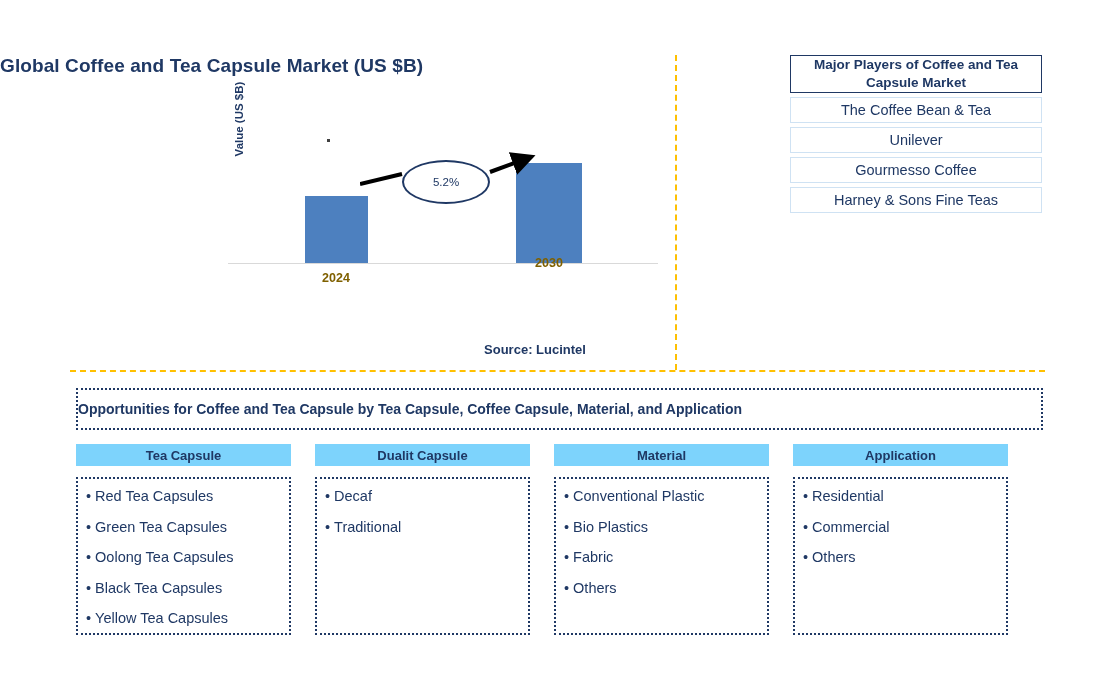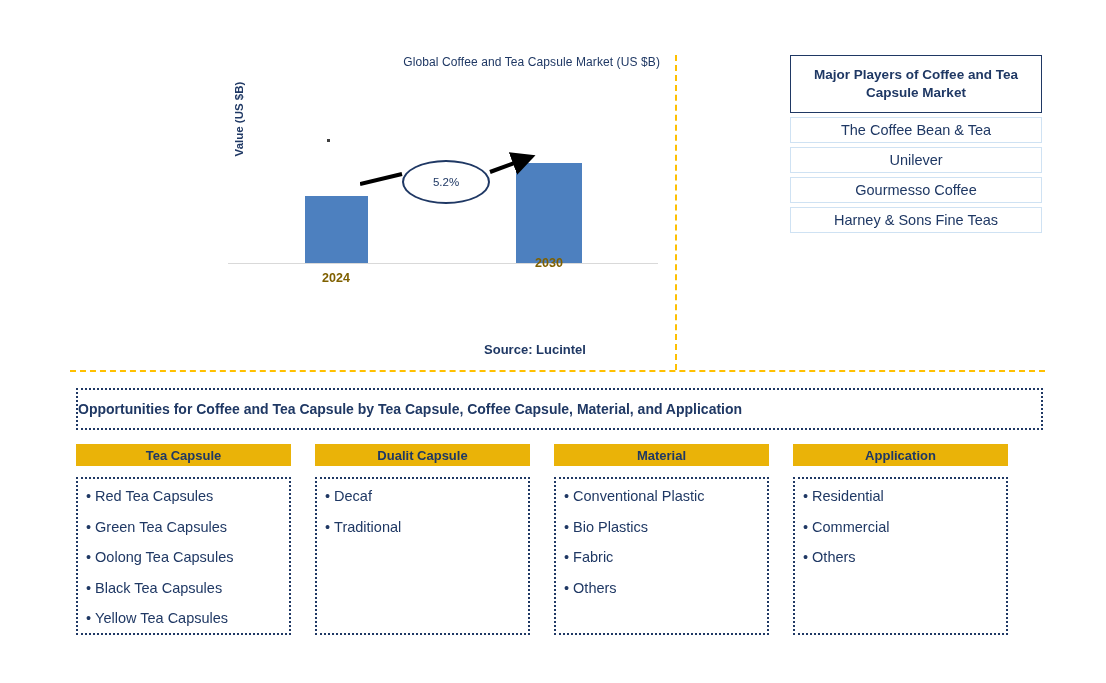--- a/index.html
+++ b/index.html
@@ -19,23 +19,23 @@
   
   #chart-panel {
     position: absolute;
     left: 0; top: 0;
     width: 676px; height: 370px;
   }
   #chart-title {
     position: absolute;
     left: 0; top: 55px;
     width: 660px;
-    text-align: right;
-    font-size: 12px;
-    font-weight: normal;
+    text-align: left;
+    font-size: 19px;
+    font-weight: bold;
     color: #1f3864;
     letter-spacing: 0.1px;
   }
   #y-axis-label {
     position: absolute;
     left: 233px; top: 155px;
     width: 120px;
     transform: rotate(-90deg);
     transform-origin: 12px 12px;
     font-size: 11.5px;
@@ -118,21 +118,21 @@
   
   #players-panel {
     position: absolute;
     left: 790px; top: 55px;
     width: 252px;
   }
   #players-header {
     width: 100%;
     box-sizing: border-box;
     border: 1.5px solid #1f3864;
-    padding: 10px 6px;
+    padding: 0 6px;
     text-align: center;
     font-size: 13.5px;
     font-weight: bold;
     line-height: 1.35;
     color: #1f3864;
   }
   .player-box {
     width: 100%;
     box-sizing: border-box;
     border: 1px solid #cfe2f3;
@@ -162,21 +162,21 @@
   #segments-row {
     position: absolute;
     left: 76px; top: 444px;
     width: 940px;
     display: flex;
     gap: 24px;
   }
   .segment-col { width: 215px; }
   .segment-header {
     height: 22px;
-    background: #eab308;
+    background: #7dd3fc;
     display: flex;
     align-items: center;
     justify-content: center;
     font-size: 13px;
     font-weight: bold;
     color: #1f3864;
   }
   .segment-body {
     margin-top: 11px;
     height: 158px;

